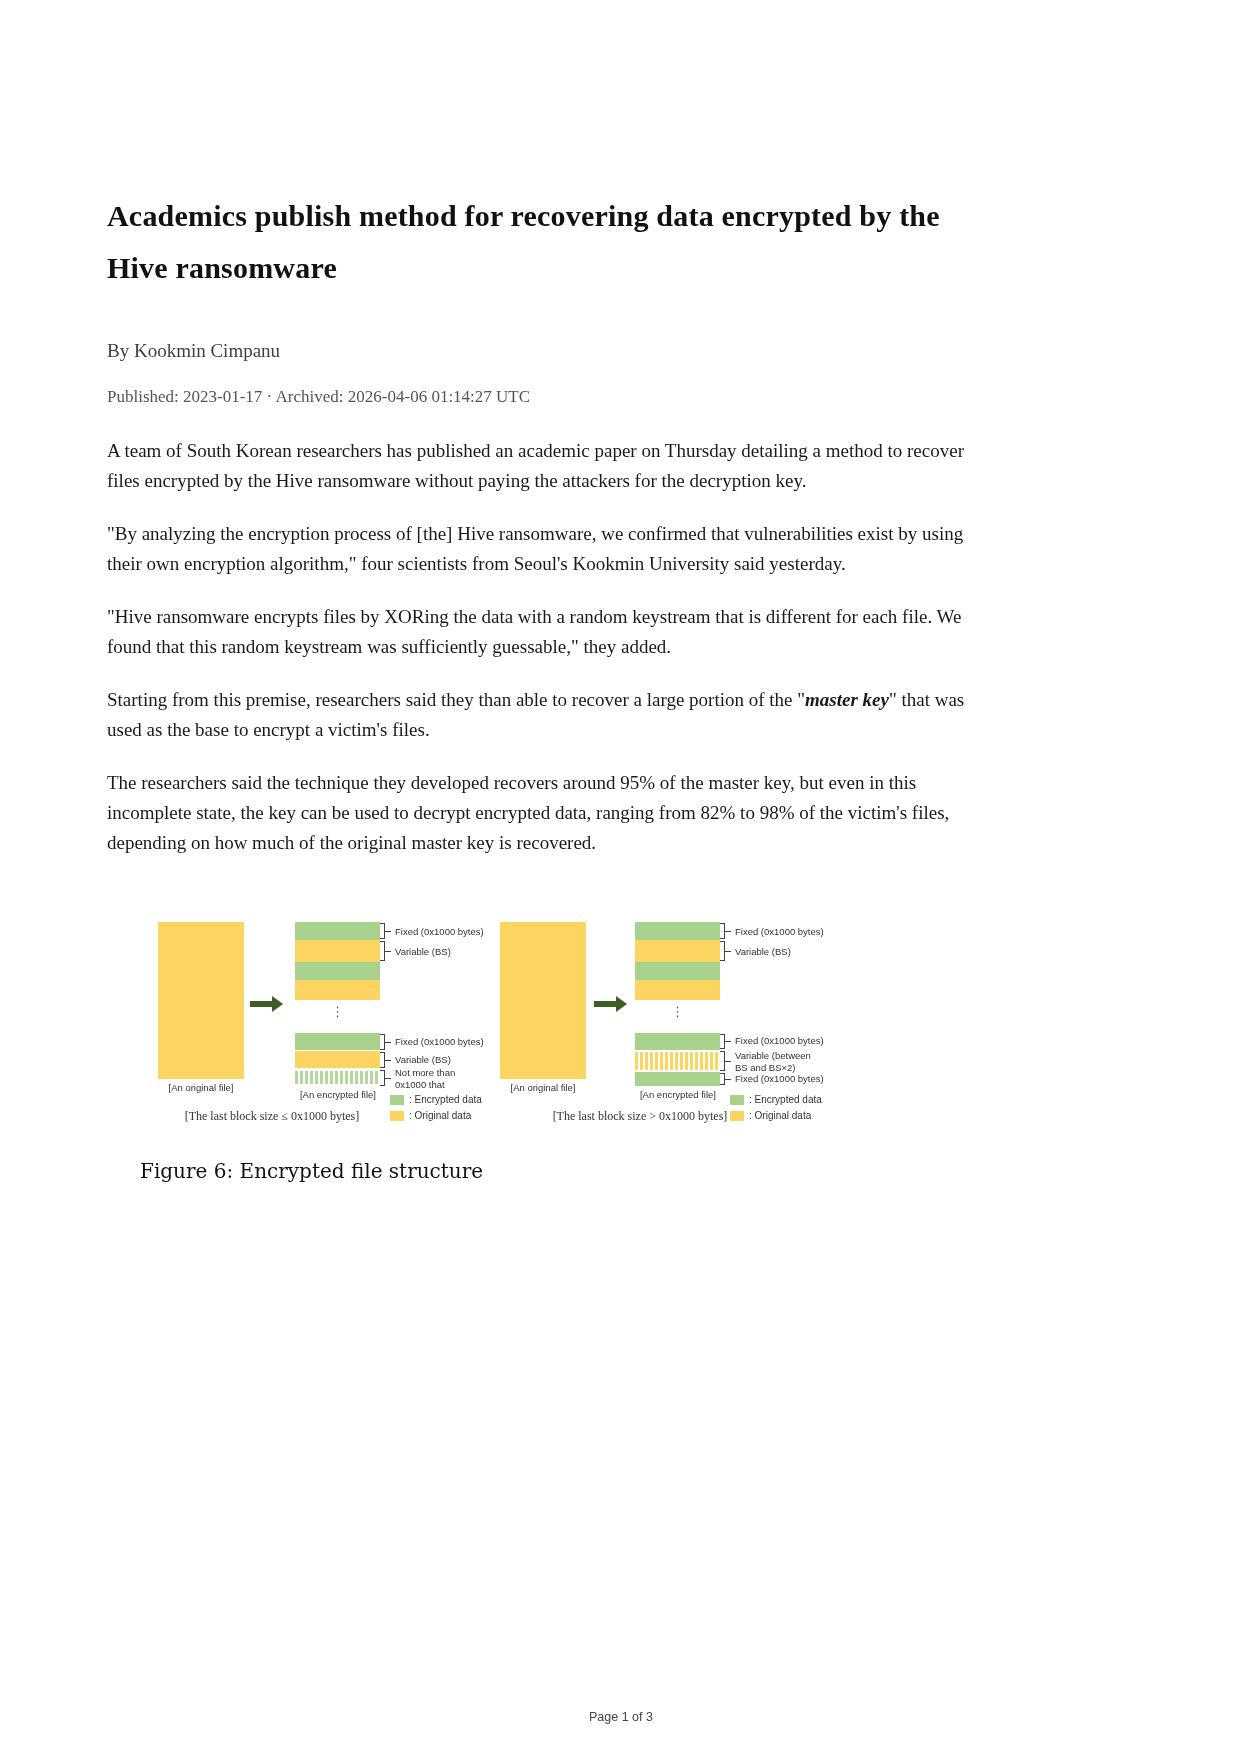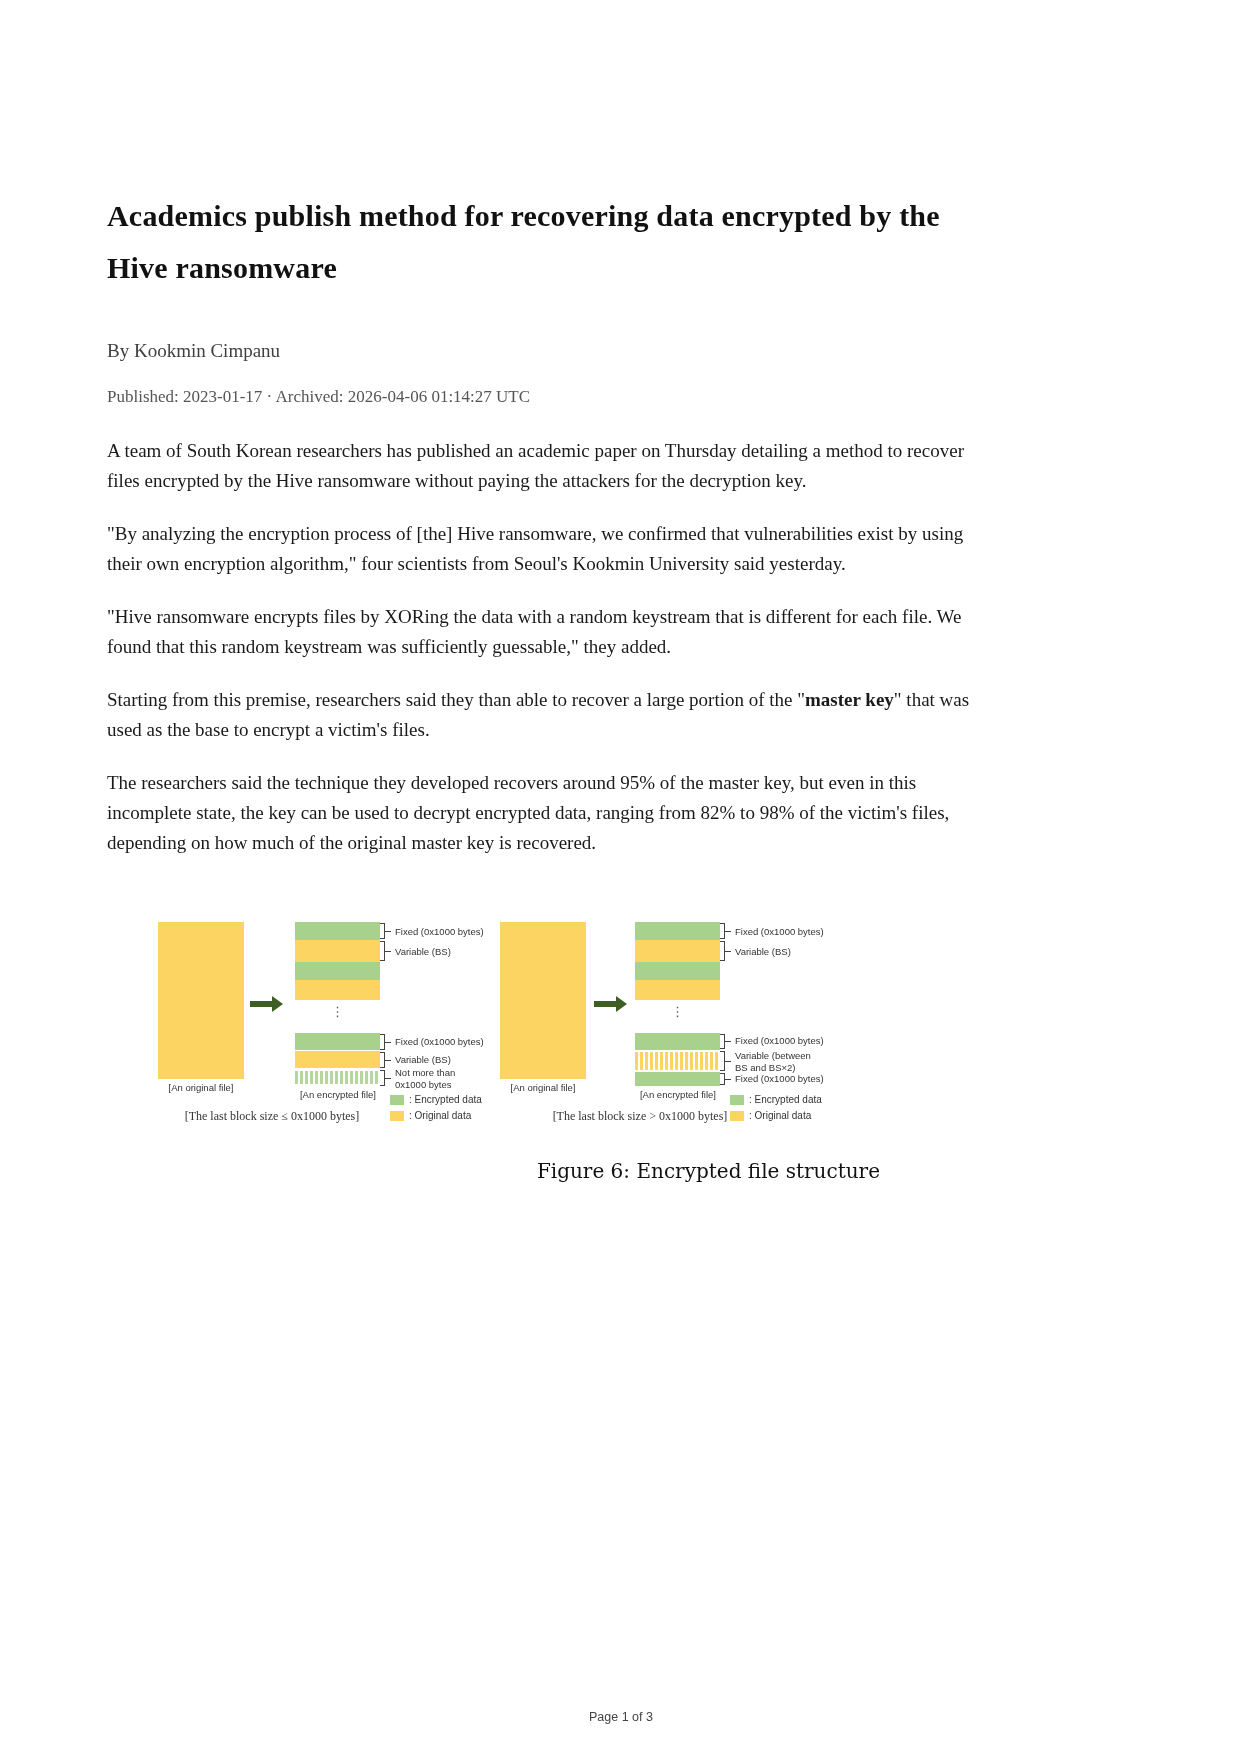--- a/index.html
+++ b/index.html
@@ -14,21 +14,21 @@
     letter-spacing:0.1px;
   }
   .content { position:absolute; top:190px; left:107px; width:893px; }
   h1.title {
     font-size:30px; line-height:52px; font-weight:bold; color:#111;
     margin:0 0 46px 0; letter-spacing:0.2px;
   }
   .byline { font-size:19px; color:#3f3f3f; margin:0 0 25px 0; }
   .meta { font-size:17px; color:#555; margin:0 0 29px 0; }
   p.para { font-size:19px; line-height:30px; color:#1a1a1a; margin:0 0 23px 0; }
-  p.para strong { font-weight:bold; }
+  p.para strong { font-weight:bold;font-style:italic; }
 
   
   .figure-wrap { margin-top:64px; }
   .figure {
     position:relative; width:740px; height:215px; margin-left:33px;
     font-family:"Liberation Sans", sans-serif; color:#333;
   }
   .panel { position:absolute; top:0; height:215px; }
   .panel-a { left:0; width:340px; }
   .panel-b { left:340px; width:400px; }
@@ -63,21 +63,21 @@
     position:absolute; left:240px; width:5px;
     border:1px solid #444; border-left:none;
   }
   .tick { position:absolute; left:245px; width:6px; height:1px; background:#444; }
   .brace-lbl { position:absolute; left:255px; width:100px; font-size:9.5px; line-height:11.5px; color:#333; }
   .legend-row { position:absolute; left:250px; height:12px; white-space:nowrap; }
   .swatch { display:inline-block; width:14px; height:10px; vertical-align:middle; margin-right:5px; }
   .legend-text { font-size:10px; color:#333; vertical-align:middle; }
   .condition { position:absolute; top:187px; font-size:12px; color:#333;font-family:Liberation Serif, serif; }
   .fig-caption {
-    width:740px; margin:22px 0 0 33px; text-align:right;
+    width:740px; margin:22px 0 0 33px; text-align:left;
     font-family:"DejaVu Serif", serif; font-size:20px; color:#111;
   }
   .footer {
     position:absolute; top:1710px; left:0; width:1242px; text-align:center;
     font-family:"Liberation Sans", sans-serif; font-size:12.5px; color:#444;
   }
 </style>
 </head>
 <body>
 
@@ -129,21 +129,21 @@
           <div class="brace-lbl" style="top:24px;">Variable (BS)</div>
 
           <div class="brace" style="top:112px;height:16px;"></div>
           <div class="tick" style="top:120px;"></div>
           <div class="brace-lbl" style="top:114px;">Fixed (0x1000 bytes)</div>
           <div class="brace" style="top:130px;height:16px;"></div>
           <div class="tick" style="top:138px;"></div>
           <div class="brace-lbl" style="top:132px;">Variable (BS)</div>
           <div class="brace" style="top:148px;height:16px;"></div>
           <div class="tick" style="top:156px;"></div>
-          <div class="brace-lbl" style="top:145px;width:90px;">Not more than 0x1000 bytes</div>
+          <div class="brace-lbl" style="top:145px;width:90px;">Not more than 0x1000 that</div>
 
           <div class="legend-row" style="top:168px;">
             <span class="swatch bg-green"></span><span class="legend-text">: Encrypted data</span>
           </div>
           <div class="legend-row" style="top:184px;">
             <span class="swatch bg-yellow"></span><span class="legend-text">: Original data</span>
           </div>
 
           <div class="condition ctr" style="left:0;width:264px;">[The last block size ≤ 0x1000 bytes]</div>
         </div>

